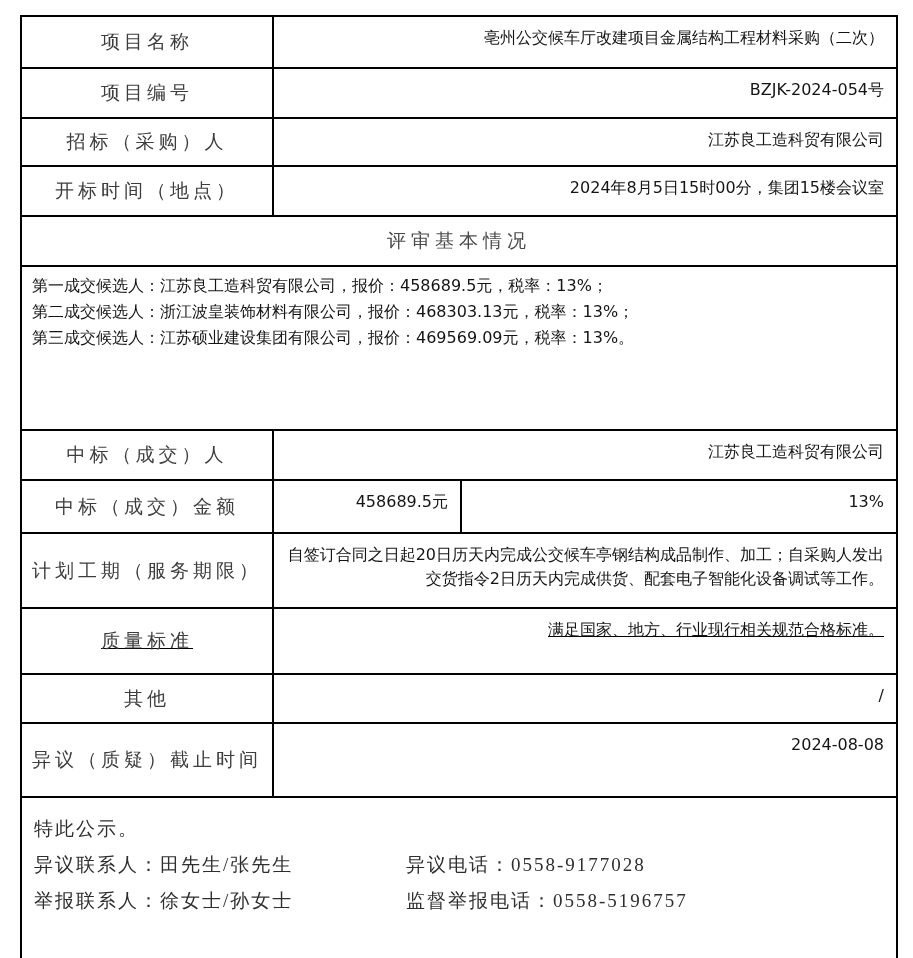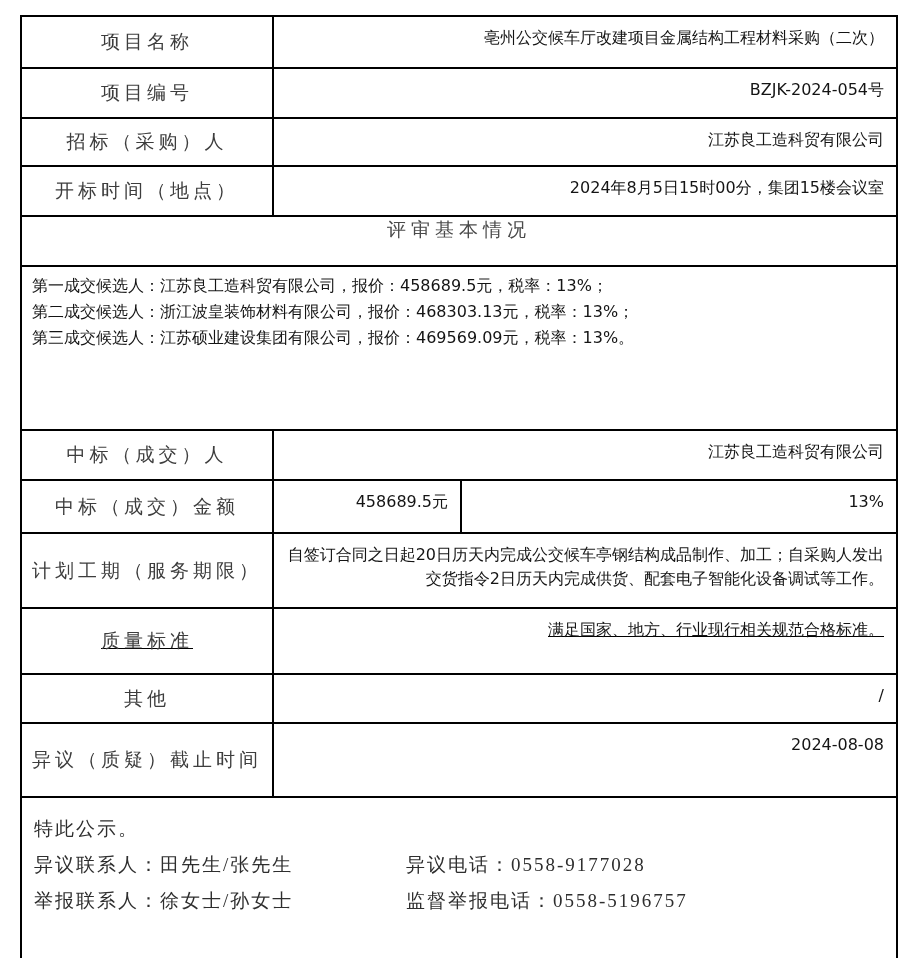--- a/index.html
+++ b/index.html
@@ -59,20 +59,21 @@
   .row-h50  { height: 50px; }
   .row-h48  { height: 48px; }
   .row-h53  { height: 53px; }
   .row-h75  { height: 75px; }
   .row-h51  { height: 66px; text-decoration: underline; }
   .row-h49  { height: 49px; }
   .row-h74  { height: 74px; }
   .row-review-header {
     height: 50px;
     justify-content: center;
+    align-items: center;
   }
   .review-header-text {
     font-family: "Liberation Serif", "DejaVu Serif", serif;
     font-size: 19px;
     letter-spacing: 5px;
     color: #4a4a4a;
     text-align: center;
   }
   .row-candidates {
     height: 164px;

